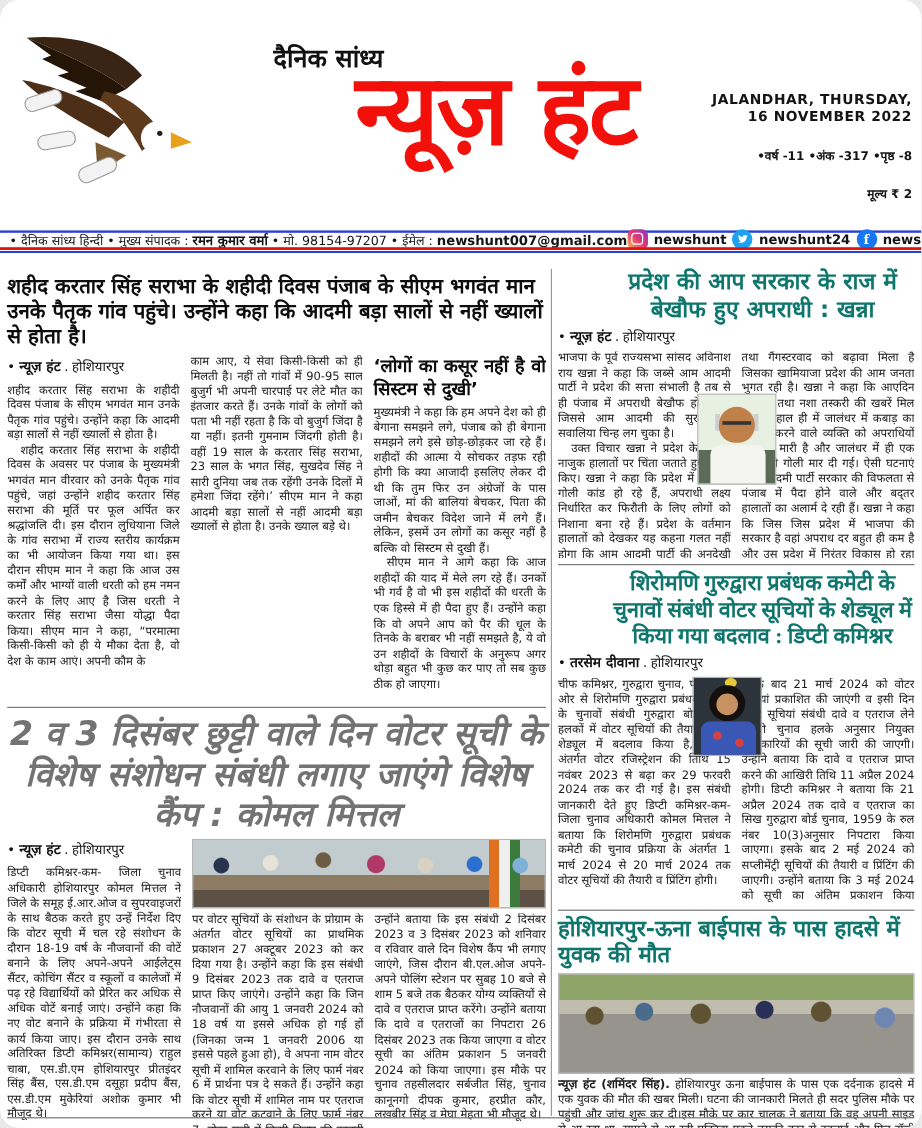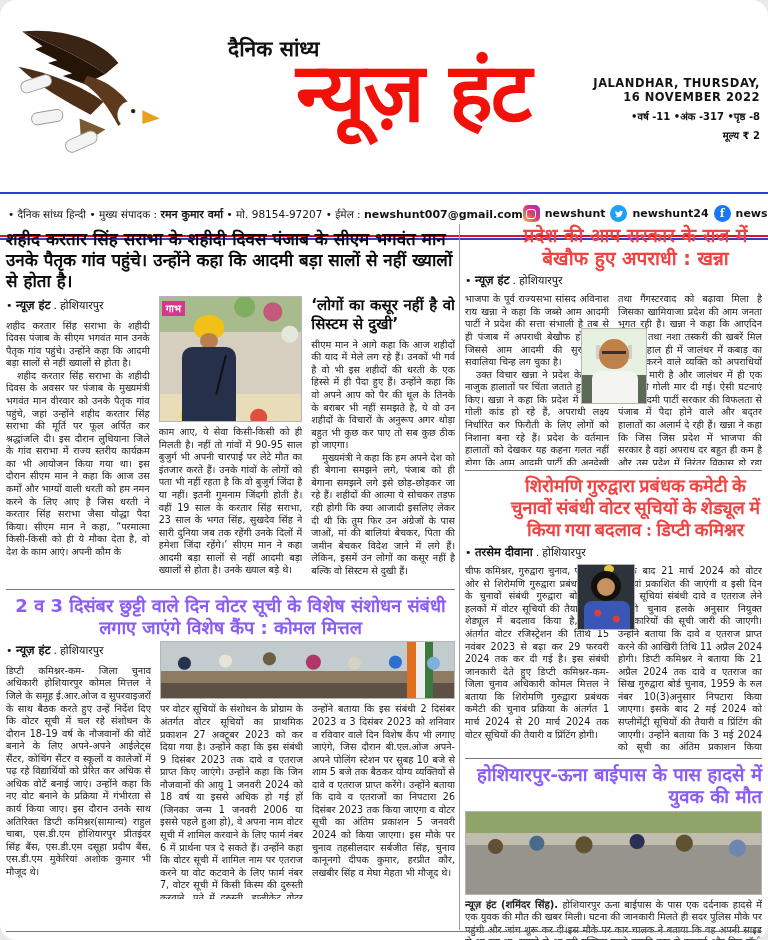--- a/index.html
+++ b/index.html
@@ -9,24 +9,24 @@
 
   
   .masthead { position:absolute; top:0; left:0; width:768px; height:190px; }
   .eagle { position:absolute; left:12px; top:26px; width:172px; height:148px; }
   .daily { position:absolute; left:228px; top:34px; font-size:21px; font-weight:bold; color:#111; }
   .logo { position:absolute; left:188px; top:46px; width:450px; text-align:center;
           font-size:82px; font-weight:bold; color:#f2100a; line-height:1.15; letter-spacing:-2px; white-space:nowrap; }
   .tagline { position:absolute; left:420px; top:158px; font-size:19px; font-weight:bold; color:#111; }
   .mast-right { position:absolute; right:8px; top:76px; text-align:right; }
   .mast-right .d1 { font-size:11.5px; font-weight:bold; letter-spacing:.5px; }
-  .mast-right .d2 { font-size:10px; font-weight:bold; margin-top:5px;text-align:right; }
-
-  
-  .infobar { position:absolute; top:192px; left:0; width:768px; height:43px;
+  .mast-right .d2 { font-size:10px; font-weight:bold; margin-top:18px;text-align:right; }
+
+  
+  .infobar { position:absolute; top:192px; left:0; width:768px; height:14px;
              border-top:2px solid #2b3fd2; background:#fff;
              display:flex; align-items:center; padding:2px 8px 4px 8px; }
   .infobar::after { content:''; position:absolute; left:0; right:0; bottom:-6px; height:6px;
              background:linear-gradient(180deg,#e41212 0 2px,#fff 2px 3px,#2b3fd2 3px 5px,#fff 5px 6px); }
   .ib-text { font-size:10.5px; white-space:nowrap; }
   .ib-text b { font-size:11px; }
   .social { display:flex; align-items:center; gap:5px; margin-left:auto; }
   .shandle { font-size:11px; font-weight:bold; }
   .sicon { width:17px; height:17px; border-radius:50%; display:inline-flex; align-items:center; justify-content:center;
            color:#fff; font-size:11px; font-weight:bold; line-height:1; }
@@ -51,37 +51,37 @@
   .byline .sep { padding:0 3px; }
 
   
   .a1-head { font-size:25px; font-weight:bold; text-align:center; line-height:1.16; color:#0d0d0d; }
   .a1-sub  { font-size:17px; font-weight:600; line-height:1.24; margin-top:5px; color:#0d0d0d; }
   .a1-cols { display:flex; gap:9px; height:288px; margin-top:4px; }
   .a1-cols .col { flex:1; }
   .quotehead { font-size:15px; font-weight:bold; line-height:1.25; margin-bottom:5px; color:#0d0d0d; }
 
   
-  .camp-head { font-size:18px; font-weight:bold; text-align:center; line-height:1.2; margin-top:5px; color:#8b5cf6; }
+  .camp-head { font-size:28px; font-weight:bold; text-align:center; line-height:1.2; margin-top:5px; color:#737373;font-style:italic; }
   .camp-body { display:flex; gap:9px; height:258px; margin-top:3px; }
   .camp-c1 { width:145px; flex:none; }
   .camp-rest { flex:1; display:flex; flex-direction:column; }
   .camp-cols { display:flex; gap:9px; flex:1; margin-top:4px; }
   .camp-cols .col { flex:1; }
 
   
   .art { position:relative; }
-  .r-head  { font-size:19px; font-weight:bold; text-align:center; line-height:1.22; color:#ef4444;margin-left:44px; }
+  .r-head  { font-size:19px; font-weight:bold; text-align:center; line-height:1.22; color:#0f766e;margin-left:44px; }
   .r-head.sm { font-size:18px;font-family:Liberation Serif, serif; }
   .two-col { display:flex; gap:9px; }
   .two-col .col { flex:1; }
   .k-text { height:172px; }
   .s-text { height:188px; }
   .acc-text { height:106px; margin-top:3px; }
-  .acc-head { font-size:18.5px; font-weight:bold; text-align:right; line-height:1.2; color:#8b5cf6; }
+  .acc-head { font-size:18.5px; font-weight:bold; text-align:left; line-height:1.2; color:#0f766e; }
 
   
   .ph { position:relative; overflow:hidden; border:1px solid #b5b5b5; background:#ddd; }
   .ph-cm { height:126px; margin-bottom:4px;
     background:
       radial-gradient(circle at 80% 12%, #c45a7a 0 9px, transparent 10px),
       radial-gradient(circle at 60% 8%,  #7fae62 0 10px, transparent 11px),
       radial-gradient(circle at 92% 30%, #e3e8da 0 8px, transparent 9px),
       radial-gradient(circle at 22% 96%, #f1cf4a 0 10px, transparent 11px),
       radial-gradient(circle at 48% 99%, #f5f2e4 0 9px, transparent 10px),
@@ -189,33 +189,26 @@
 
     <article class="art">
       <div class="a1-sub">शहीद करतार सिंह सराभा के शहीदी दिवस पंजाब के सीएम भगवंत मान उनके पैतृक गांव पहुंचे। उन्होंने कहा कि आदमी बड़ा सालों से नहीं ख्यालों से होता है।</div>
       <div class="a1-cols clip">
         <div class="col bodytext clip">
           <div class="byline"><b>न्यूज़ हंट</b><span class="sep">.</span><span>होशियारपुर</span></div>
           <p>शहीद करतार सिंह सराभा के शहीदी दिवस पंजाब के सीएम भगवंत मान उनके पैतृक गांव पहुंचे। उन्होंने कहा कि आदमी बड़ा सालों से नहीं ख्यालों से होता है।</p>
           <p>शहीद करतार सिंह सराभा के शहीदी दिवस के अवसर पर पंजाब के मुख्यमंत्री भगवंत मान वीरवार को उनके पैतृक गांव पहुंचे, जहां उन्होंने शहीद करतार सिंह सराभा की मूर्ति पर फूल अर्पित कर श्रद्धांजलि दी। इस दौरान लुधियाना जिले के गांव सराभा में राज्य स्तरीय कार्यक्रम का भी आयोजन किया गया था। इस दौरान सीएम मान ने कहा कि आज उस कर्मों और भाग्यों वाली धरती को हम नमन करने के लिए आए है जिस धरती ने करतार सिंह सराभा जैसा योद्धा पैदा किया। सीएम मान ने कहा, “परमात्मा किसी-किसी को ही ये मौका देता है, वो देश के काम आएं। अपनी कौम के</p>
         </div>
         <div class="col bodytext clip">
-          <div class="ph ph-cm">
-            <span class="cm-banner">गाभ</span>
-            <span class="cm-turban"></span>
-            <span class="cm-face"></span>
-            <span class="cm-torso"></span>
-            <span class="cm-mic"></span>
-          </div>
           <p>काम आए, ये सेवा किसी-किसी को ही मिलती है। नहीं तो गांवों में 90-95 साल बुजुर्ग भी अपनी चारपाई पर लेटे मौत का इंतजार करते हैं। उनके गांवों के लोगों को पता भी नहीं रहता है कि वो बुजुर्ग जिंदा है या नहीं। इतनी गुमनाम जिंदगी होती है। वहीं 19 साल के करतार सिंह सराभा, 23 साल के भगत सिंह, सुखदेव सिंह ने सारी दुनिया जब तक रहेंगी उनके दिलों में हमेशा जिंदा रहेंगे।’ सीएम मान ने कहा आदमी बड़ा सालों से नहीं आदमी बड़ा ख्यालों से होता है। उनके ख्याल बड़े थे।</p>
         </div>
         <div class="col bodytext clip">
           <div class="quotehead">‘लोगों का कसूर नहीं है वो सिस्टम से दुखी’</div>
+          <p>मुख्यमंत्री ने कहा कि हम अपने देश को ही बेगाना समझने लगे, पंजाब को ही बेगाना समझने लगे इसे छोड़-छोड़कर जा रहे हैं। शहीदों की आत्मा ये सोचकर तड़फ रही होगी कि क्या आजादी इसलिए लेकर दी थी कि तुम फिर उन अंग्रेजों के पास जाओं, मां की बालियां बेचकर, पिता की जमीन बेचकर विदेश जाने में लगे हैं। लेकिन, इसमें उन लोगों का कसूर नहीं है बल्कि वो सिस्टम से दुखी हैं।</p>
           <p>सीएम मान ने आगे कहा कि आज शहीदों की याद में मेले लग रहे हैं। उनकों भी गर्व है वो भी इस शहीदों की धरती के एक हिस्से में ही पैदा हुए हैं। उन्होंने कहा कि वो अपने आप को पैर की धूल के तिनके के बराबर भी नहीं समझते है, ये वो उन शहीदों के विचारों के अनुरूप अगर थोड़ा बहुत भी कुछ कर पाए तो सब कुछ ठीक हो जाएगा।</p>
-          <p>मुख्यमंत्री ने कहा कि हम अपने देश को ही बेगाना समझने लगे, पंजाब को ही बेगाना समझने लगे इसे छोड़-छोड़कर जा रहे हैं। शहीदों की आत्मा ये सोचकर तड़फ रही होगी कि क्या आजादी इसलिए लेकर दी थी कि तुम फिर उन अंग्रेजों के पास जाओं, मां की बालियां बेचकर, पिता की जमीन बेचकर विदेश जाने में लगे हैं। लेकिन, इसमें उन लोगों का कसूर नहीं है बल्कि वो सिस्टम से दुखी हैं।</p>
         </div>
       </div>
       <hr class="hsep">
     </article>
 
     <article class="art">
       <h2 class="camp-head">2 व 3 दिसंबर छुट्टी वाले दिन वोटर सूची के विशेष संशोधन संबंधी लगाए जाएंगे विशेष कैंप : कोमल मित्तल</h2>
       <div class="camp-body clip">
         <div class="camp-c1 bodytext clip">
           <div class="byline"><b>न्यूज़ हंट</b><span class="sep">.</span><span>होशियारपुर</span></div>

